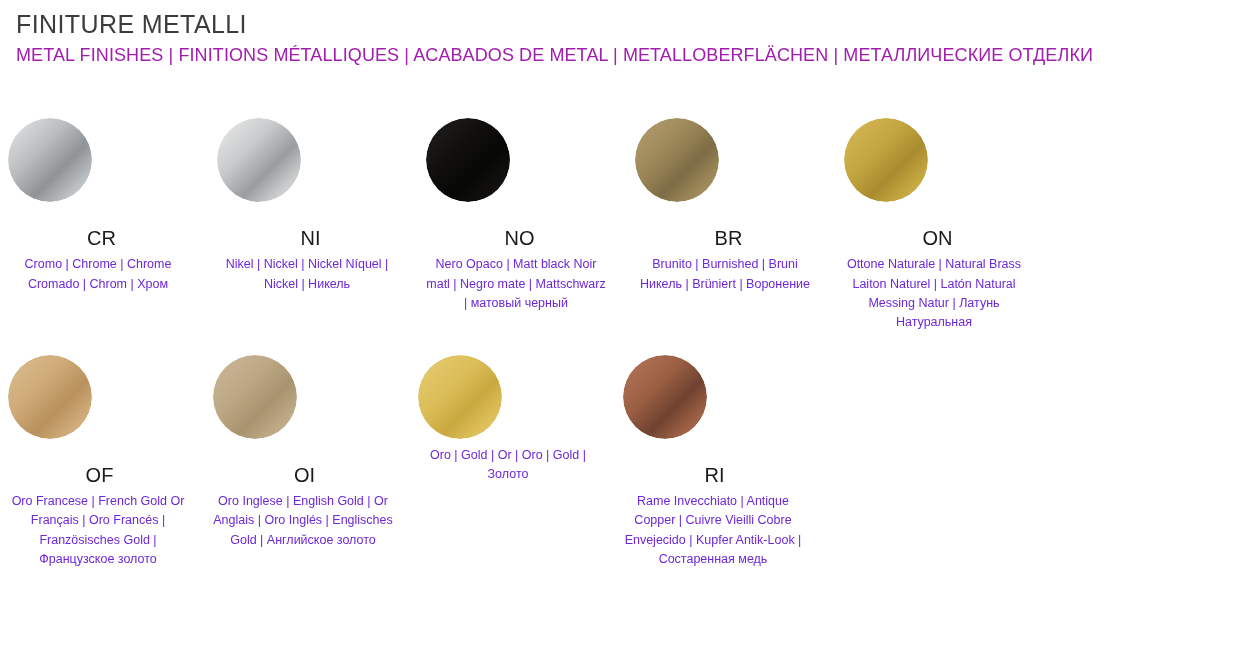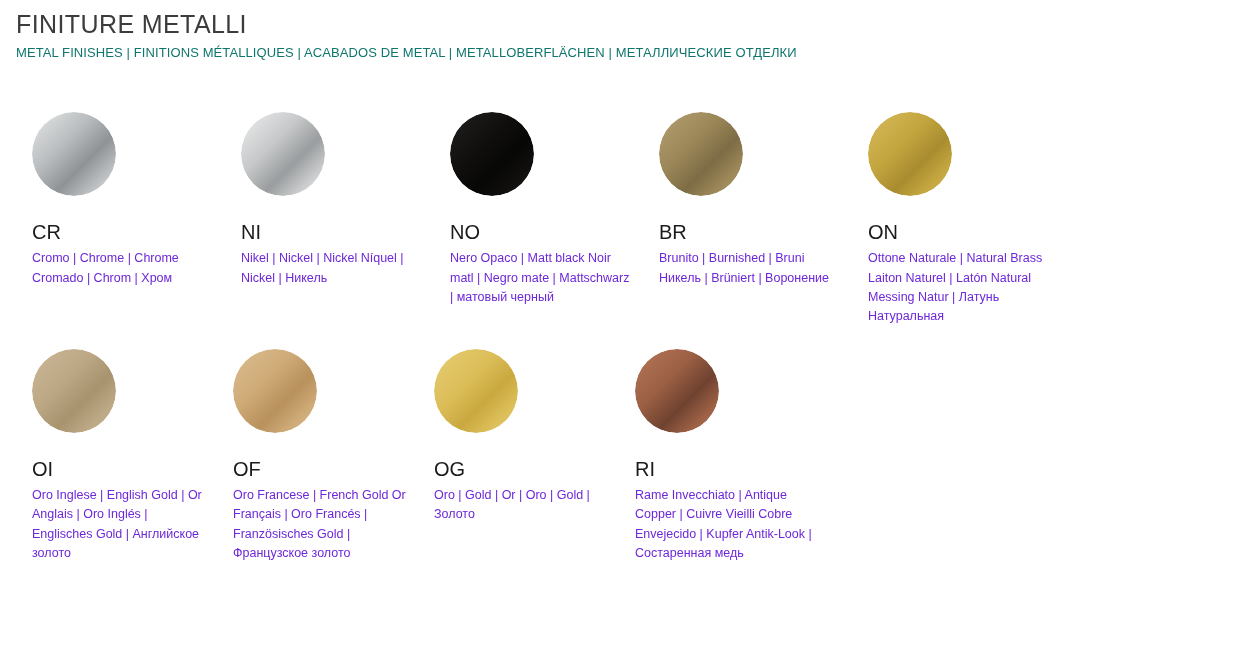--- a/index.html
+++ b/index.html
@@ -26,31 +26,32 @@
   }
   .title {
     font-size: 25px;
     font-weight: 400;
     letter-spacing: 0.4px;
     color: #3c3c3c;
     margin: 0;
     line-height: 1.15;
   }
   .subtitle {
-    font-size: 13px;
-    color: #0f766e;
+    font-size: 18px;
+    color: #a21caf;
     margin: 6px 0 0 0;
     letter-spacing: 0.1px;
     line-height: 1.2;
   }
   .grid {
     margin-top: 52px;
-    padding-left: 32px;
+    padding-left: 8px;
     display: flex;
     flex-wrap: wrap;
+    text-align: center;
   }
   .row {
     display: flex;
     width: 100%;
     margin-bottom: 22px;
   }
   .cell {
     width: 209px;
     box-sizing: border-box;
     padding-right: 22px;
@@ -128,37 +129,36 @@
             <div class="sheen" style="background: linear-gradient(135deg, rgb(215, 187, 92) 0%, rgb(196, 166, 63) 38%, rgb(169, 140, 47) 62%, rgb(196, 166, 63) 80%, rgb(215, 187, 92) 100%);"></div>
           </div>
         <div class="code">ON</div>
         <div class="desc">Ottone Naturale | Natural Brass Laiton Naturel | Latón Natural Messing Natur | Латунь Натуральная</div>
       </div>
     </div>
 
     <div class="row">
       <div class="cell">
         <div class="swatch">
+            <div class="sheen" style="background: linear-gradient(135deg, rgb(221, 190, 144) 0%, rgb(206, 170, 119) 38%, rgb(184, 145, 92) 62%, rgb(206, 170, 119) 80%, rgb(221, 190, 144) 100%);"></div>
+          </div>
+        <div class="code">OF</div>
+        <div class="desc">Oro Francese | French Gold Or Français | Oro Francés | Französisches Gold | Французское золото</div>
+      </div>
+      <div class="cell">
+        <div class="swatch">
             <div class="sheen" style="background: linear-gradient(135deg, rgb(203, 184, 151) 0%, rgb(189, 168, 133) 38%, rgb(168, 147, 111) 62%, rgb(189, 168, 133) 80%, rgb(203, 184, 151) 100%);"></div>
           </div>
         <div class="code">OI</div>
         <div class="desc">Oro Inglese | English Gold | Or Anglais | Oro Inglés | Englisches Gold | Английское золото</div>
       </div>
       <div class="cell">
         <div class="swatch">
-            <div class="sheen" style="background: linear-gradient(135deg, rgb(221, 190, 144) 0%, rgb(206, 170, 119) 38%, rgb(184, 145, 92) 62%, rgb(206, 170, 119) 80%, rgb(221, 190, 144) 100%);"></div>
-          </div>
-        <div class="code">OF</div>
-        <div class="desc">Oro Francese | French Gold Or Français | Oro Francés | Französisches Gold | Французское золото</div>
-      </div>
-      <div class="cell">
-        <div class="swatch">
             <div class="sheen" style="background: linear-gradient(135deg, rgb(230, 205, 116) 0%, rgb(220, 190, 89) 38%, rgb(201, 169, 63) 62%, rgb(220, 190, 89) 80%, rgb(230, 205, 116) 100%);"></div>
           </div>
-        <div class="code">OG</div>
         <div class="desc">Oro | Gold | Or | Oro | Gold | Золото</div>
       </div>
       <div class="cell">
         <div class="swatch">
             <div class="sheen" style="background: linear-gradient(135deg, rgb(184, 120, 90) 0%, rgb(155, 95, 68) 38%, rgb(111, 66, 48) 62%, rgb(155, 95, 68) 80%, rgb(184, 120, 90) 100%);"></div>
           </div>
         <div class="code">RI</div>
         <div class="desc">Rame Invecchiato | Antique Copper | Cuivre Vieilli Cobre Envejecido | Kupfer Antik-Look | Состаренная медь</div>
       </div>
       <div class="cell"></div>

